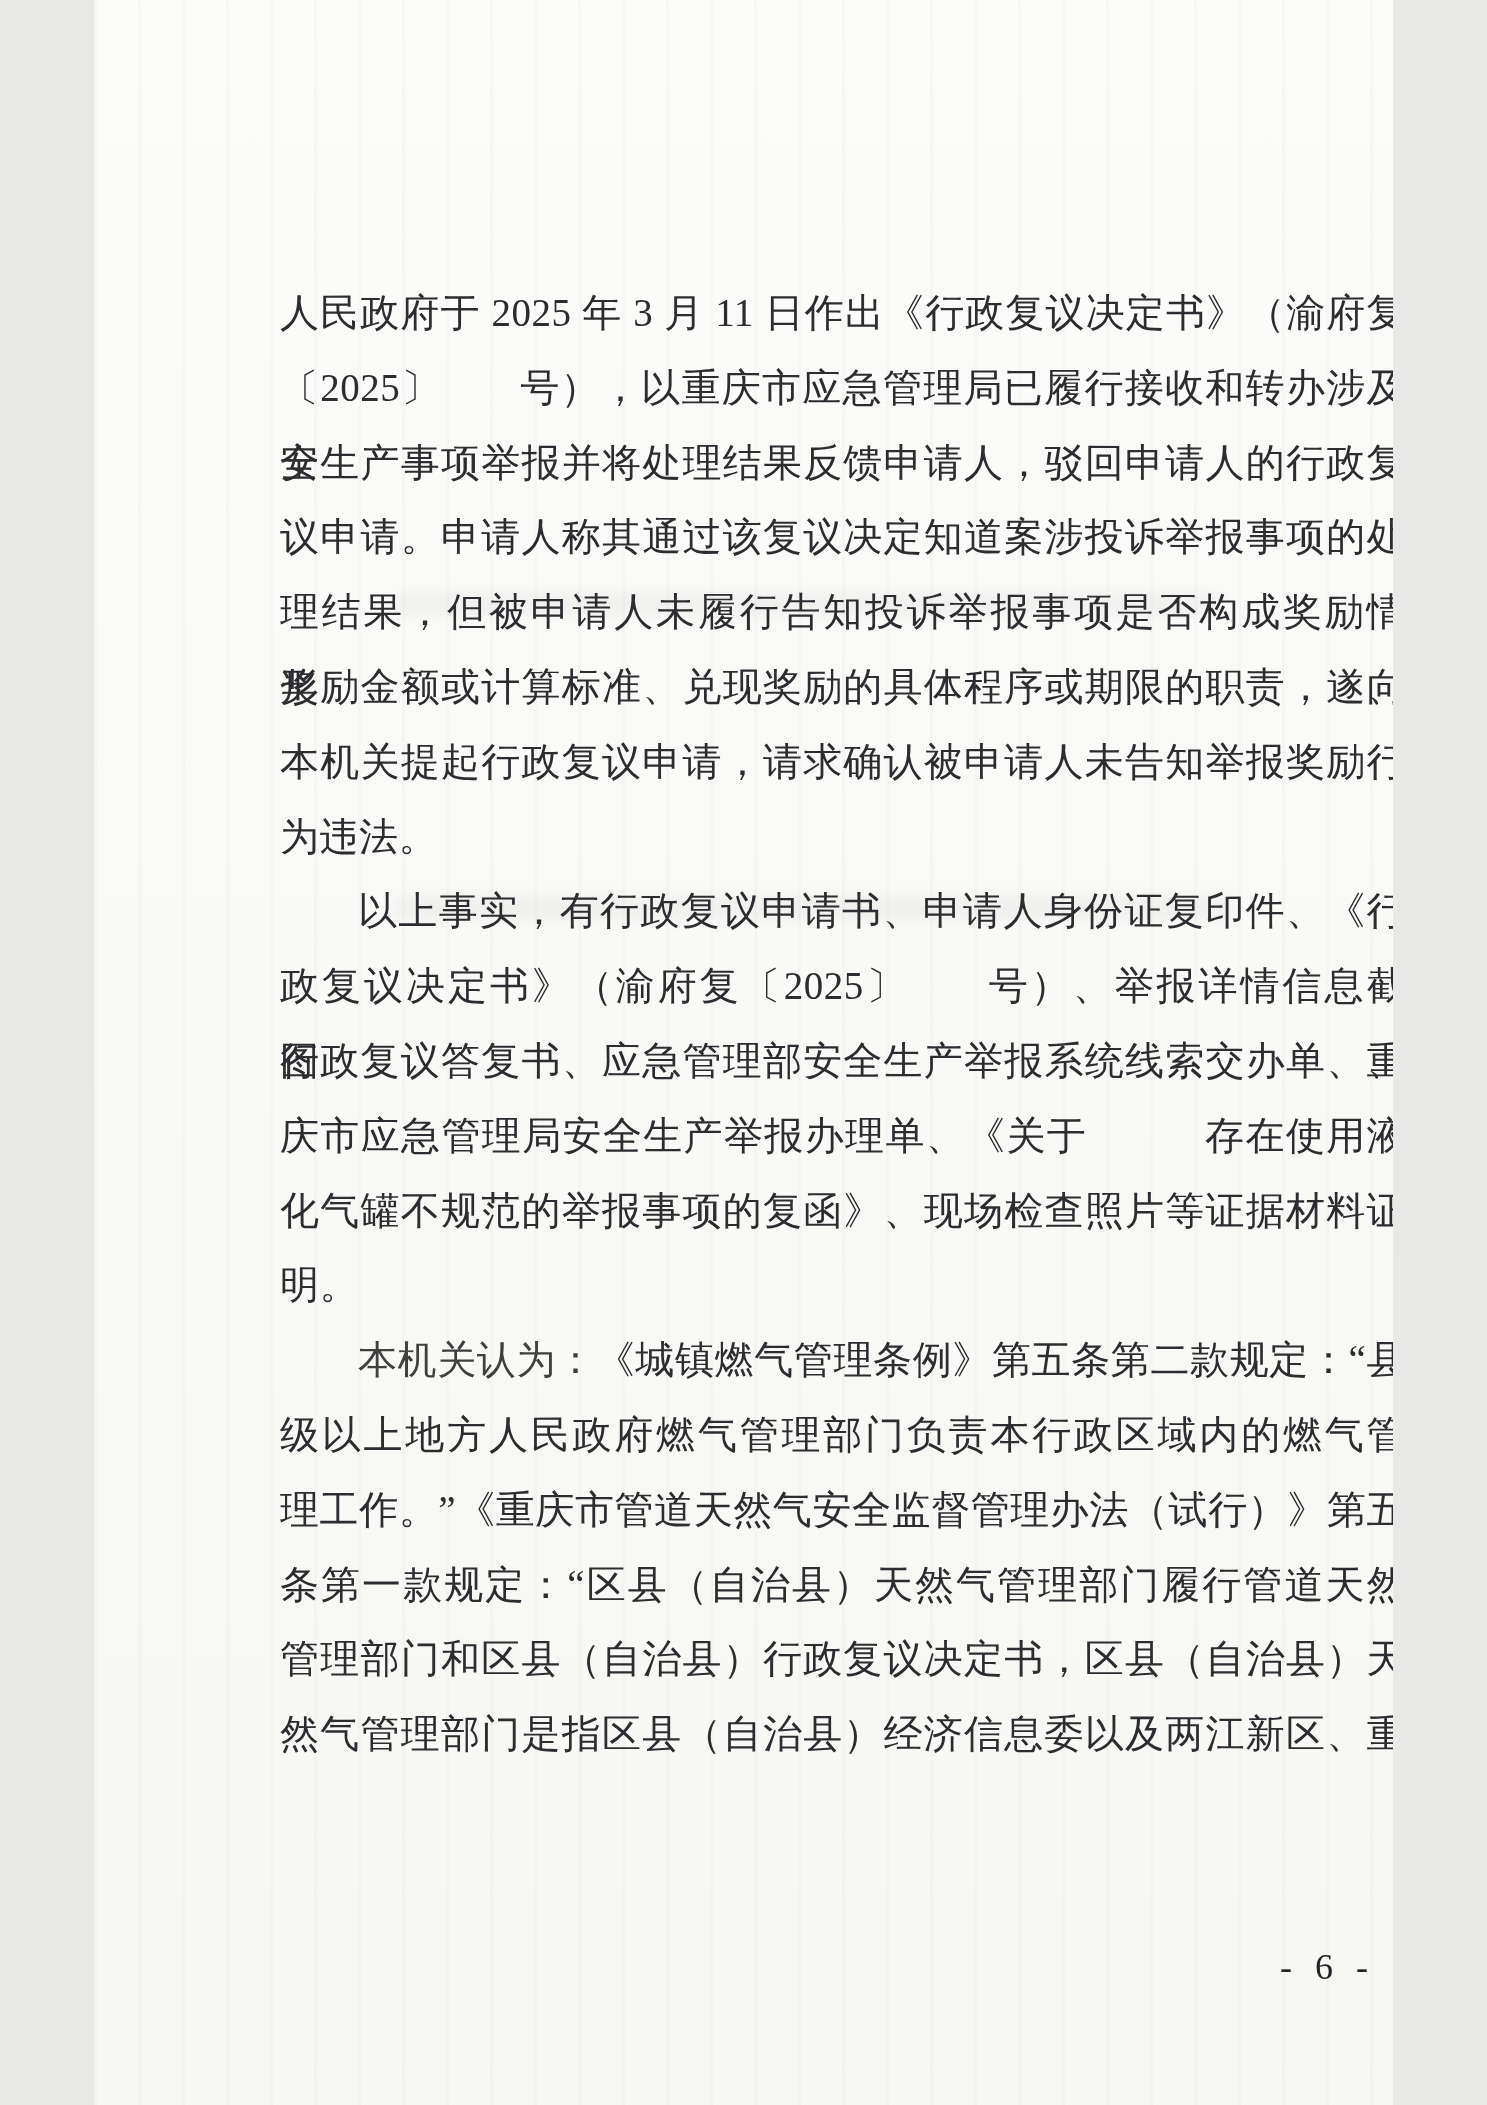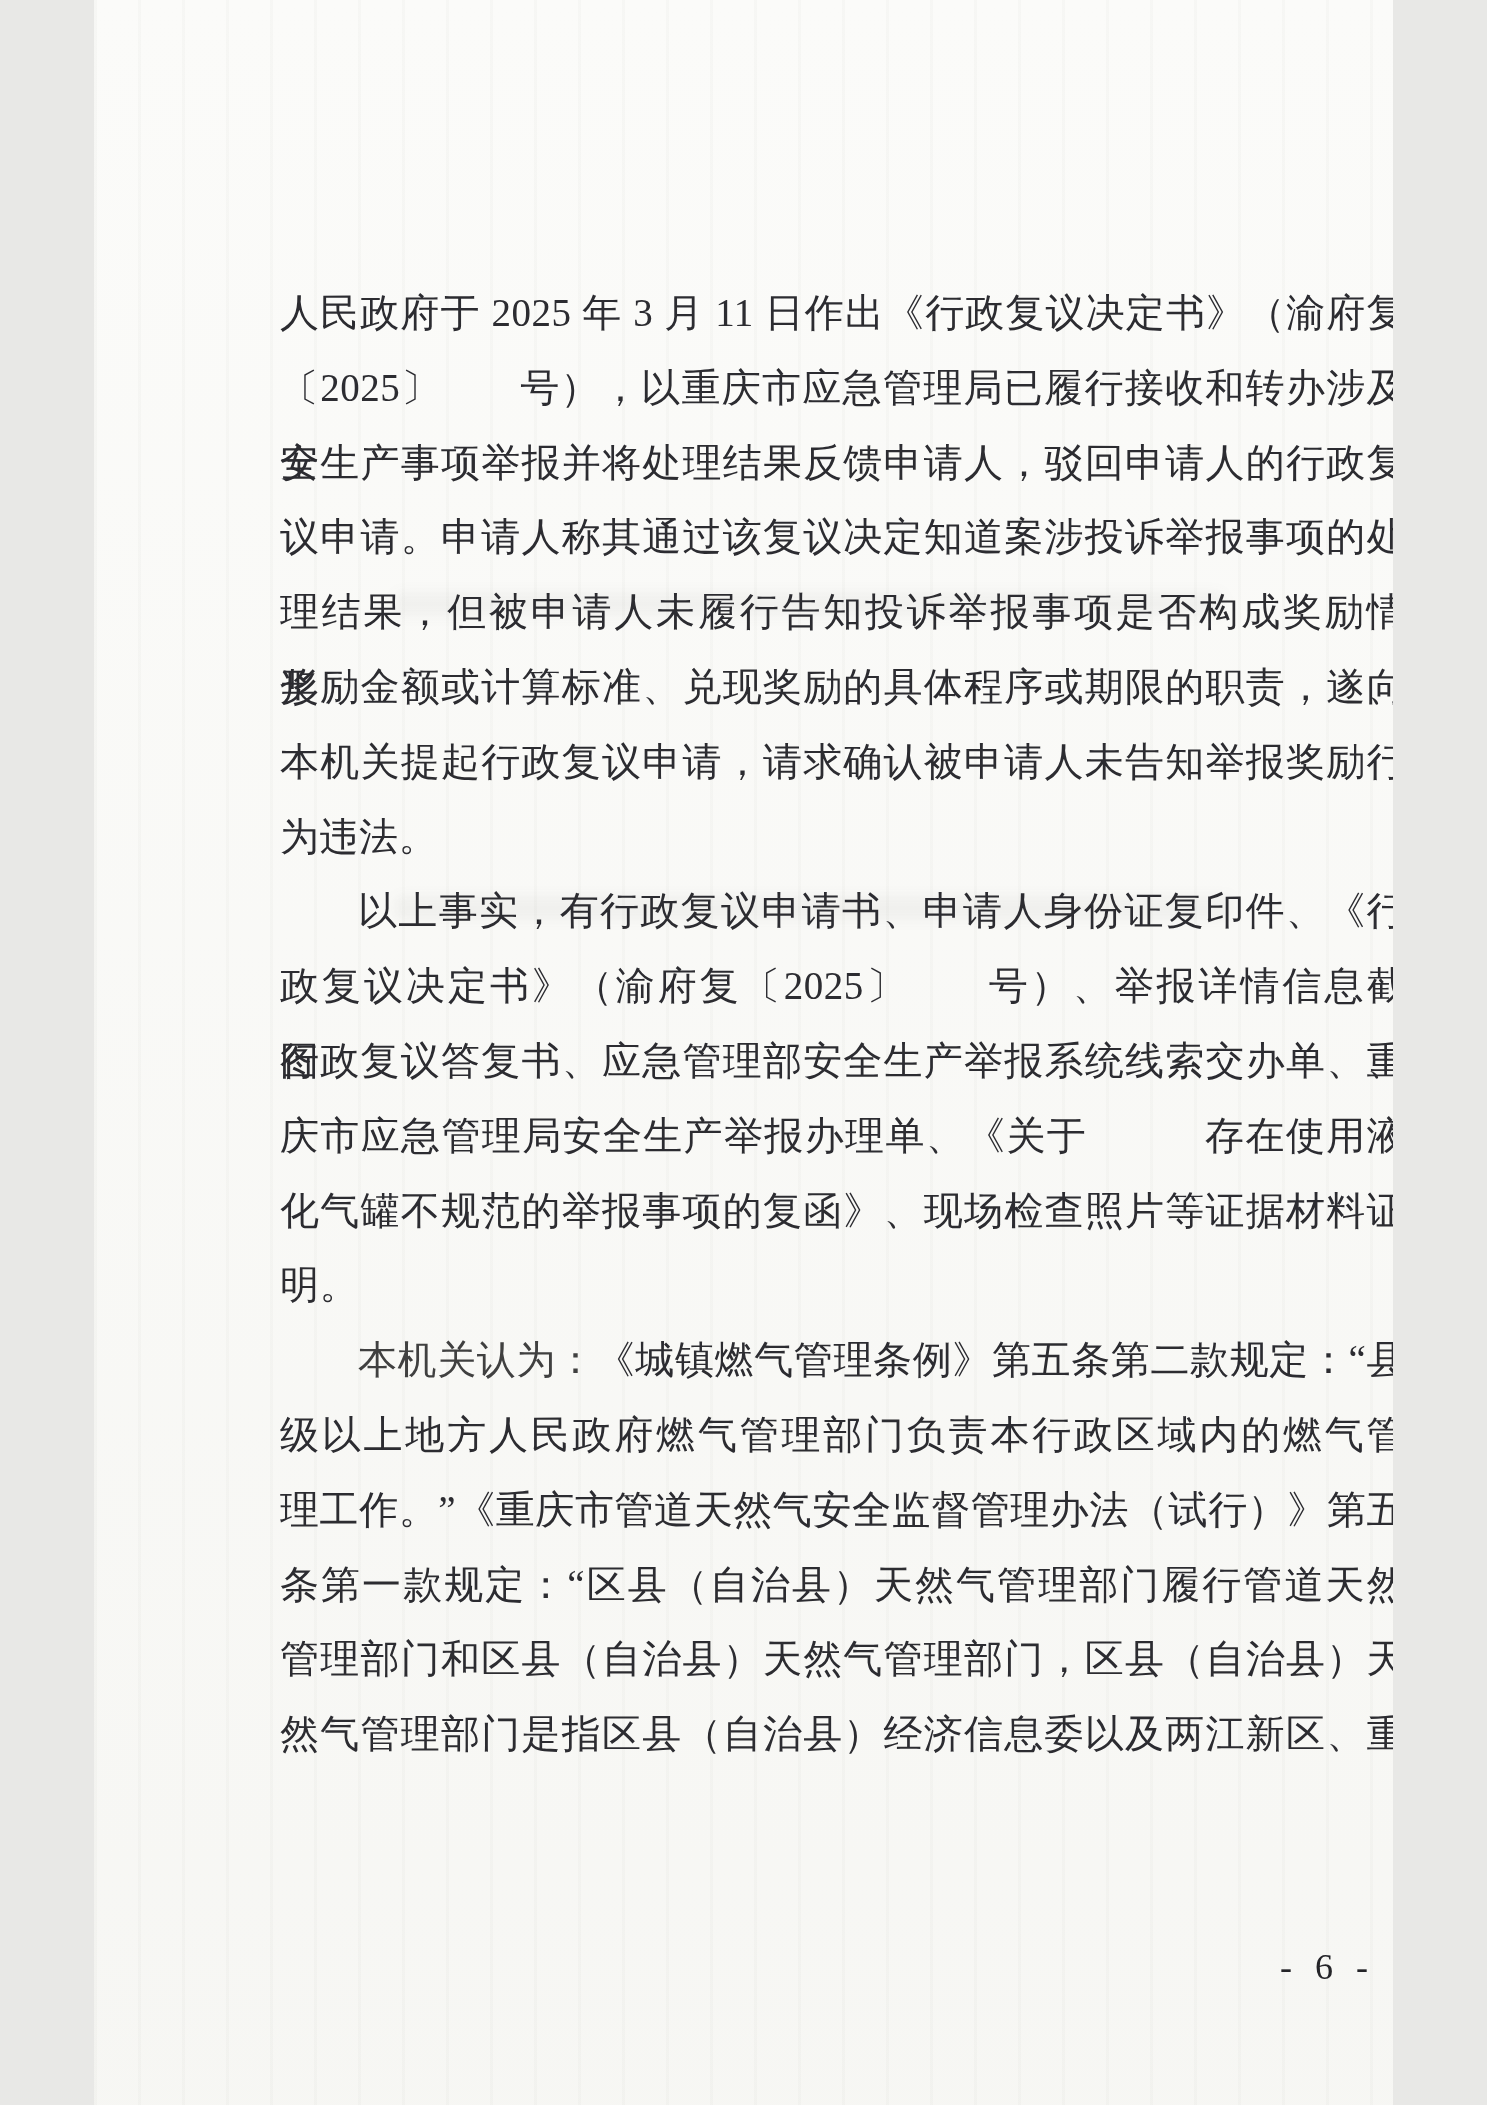--- a/index.html
+++ b/index.html
@@ -80,18 +80,18 @@
       <div class="line indent"><span>以上事实，有行政复议申请书、申请人身份证复印件、《行</span></div>
       <div class="line"><span>政复议决定书》（渝府复〔2025〕</span><span class="gap" style="width: 2em;"></span><span>号）、举报详情信息截图、</span></div>
       <div class="line"><span>行政复议答复书、应急管理部安全生产举报系统线索交办单、重</span></div>
       <div class="line"><span>庆市应急管理局安全生产举报办理单、《关于</span><span class="gap" style="width: 3em;"></span><span>存在使用液</span></div>
       <div class="line"><span>化气罐不规范的举报事项的复函》、现场检查照片等证据材料证</span></div>
       <div class="line short"><span>明。</span></div>
       <div class="line indent"><span class="seg-bold">本机关认为：</span><span>《城镇燃气管理条例》第五条第二款规定：“县</span></div>
       <div class="line"><span>级以上地方人民政府燃气管理部门负责本行政区域内的燃气管</span></div>
       <div class="line"><span>理工作。”《重庆市管道天然气安全监督管理办法（试行）》第五</span></div>
       <div class="line"><span>条第一款规定：“区县（自治县）天然气管理部门履行管道天然</span></div>
-      <div class="line"><span>管理部门和区县（自治县）天然气管理部门，区县（自治县）天</span></div>
+      <div class="line"><span>管理部门和区县（自治县）行政复议决定书，区县（自治县）天</span></div>
       <div class="line"><span>然气管理部门是指区县（自治县）经济信息委以及两江新区、重</span></div>
     </div>
 
   <div class="page-number">- 6 -</div>
 </div>
 
 </body></html>

